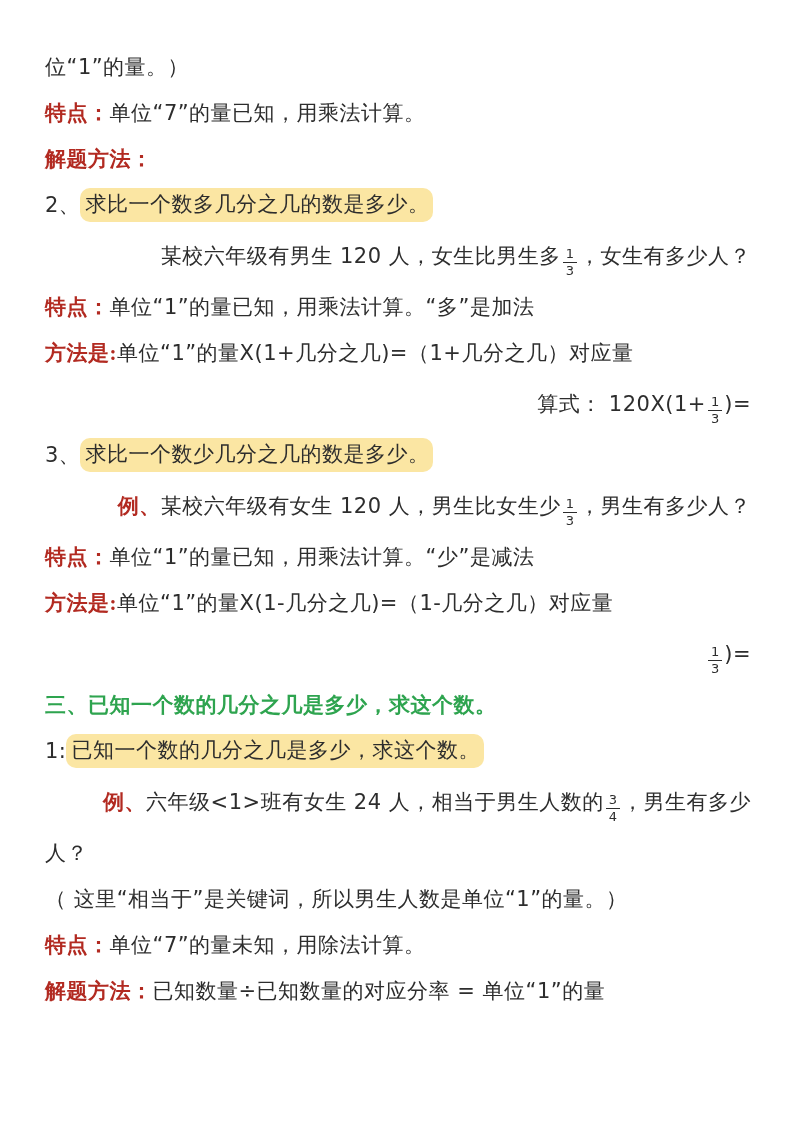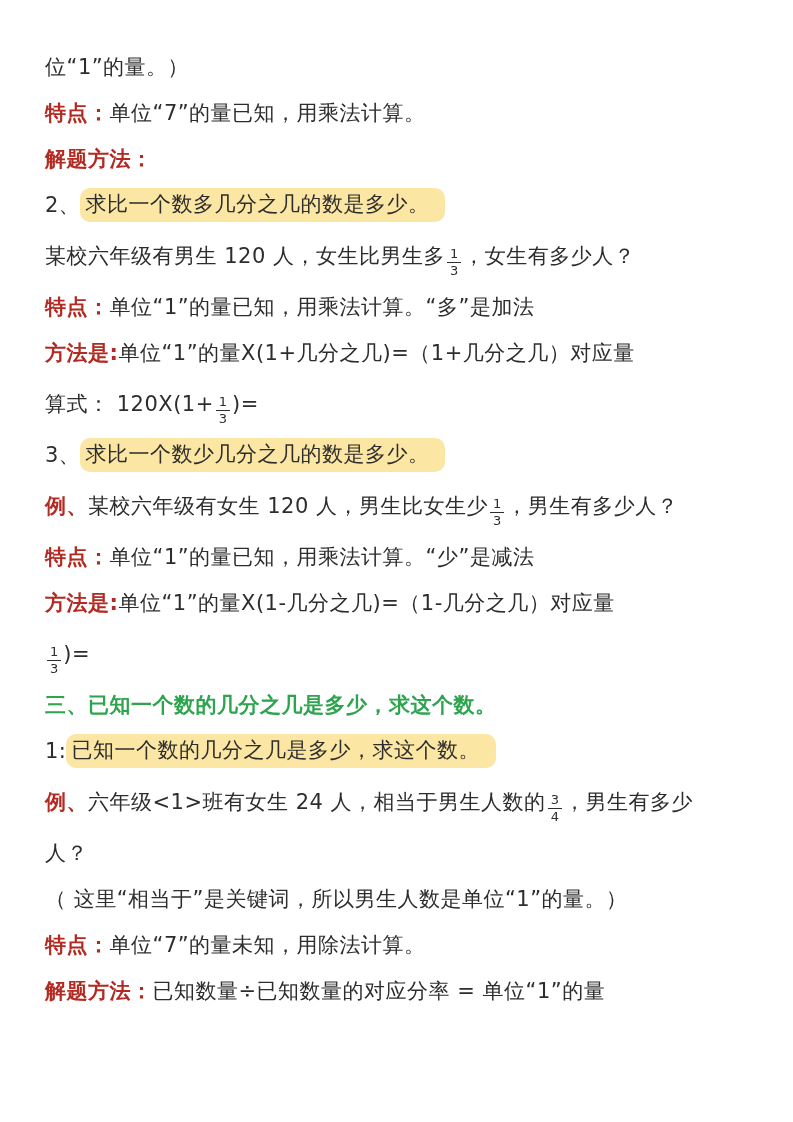--- a/index.html
+++ b/index.html
@@ -22,29 +22,29 @@
     margin: 0;
     min-height: 46px;
     display: flex;
     align-items: center;
     flex-wrap: nowrap;
     font-size: 21px;
     line-height: 1.25;
     letter-spacing: 0.5px;
     white-space: pre-wrap;
   }
-  .line.tall { min-height: 56px; }
+  .line.tall { min-height: 56px; justify-content: flex-end; }
   .seg-text  { color: var(--ink, #2d2d2d); white-space: pre-wrap; }
-  .seg-red   { color: var(--red, #b22a21); font-weight: bold; white-space: pre-wrap; }
+  .seg-red   { color: var(--red, #b22a21); font-weight: bold; white-space: pre-wrap; font-family: Liberation Serif, serif; }
   .seg-green { color: var(--green, #2ea44f); font-weight: bold; white-space: pre-wrap; }
   .seg-highlight {
     color: var(--ink, #2d2d2d);
     background: var(--highlight, #fbe6a3);
     border-radius: 10px;
-    padding: 3px 16px 4px 5px;
+    padding: 3px 4px 4px 5px;
     white-space: pre-wrap;
   }
   .frac {
     display: inline-flex;
     flex-direction: column;
     align-items: center;
     vertical-align: middle;
     font-size: 13px;
     line-height: 1.05;
     letter-spacing: 0;

